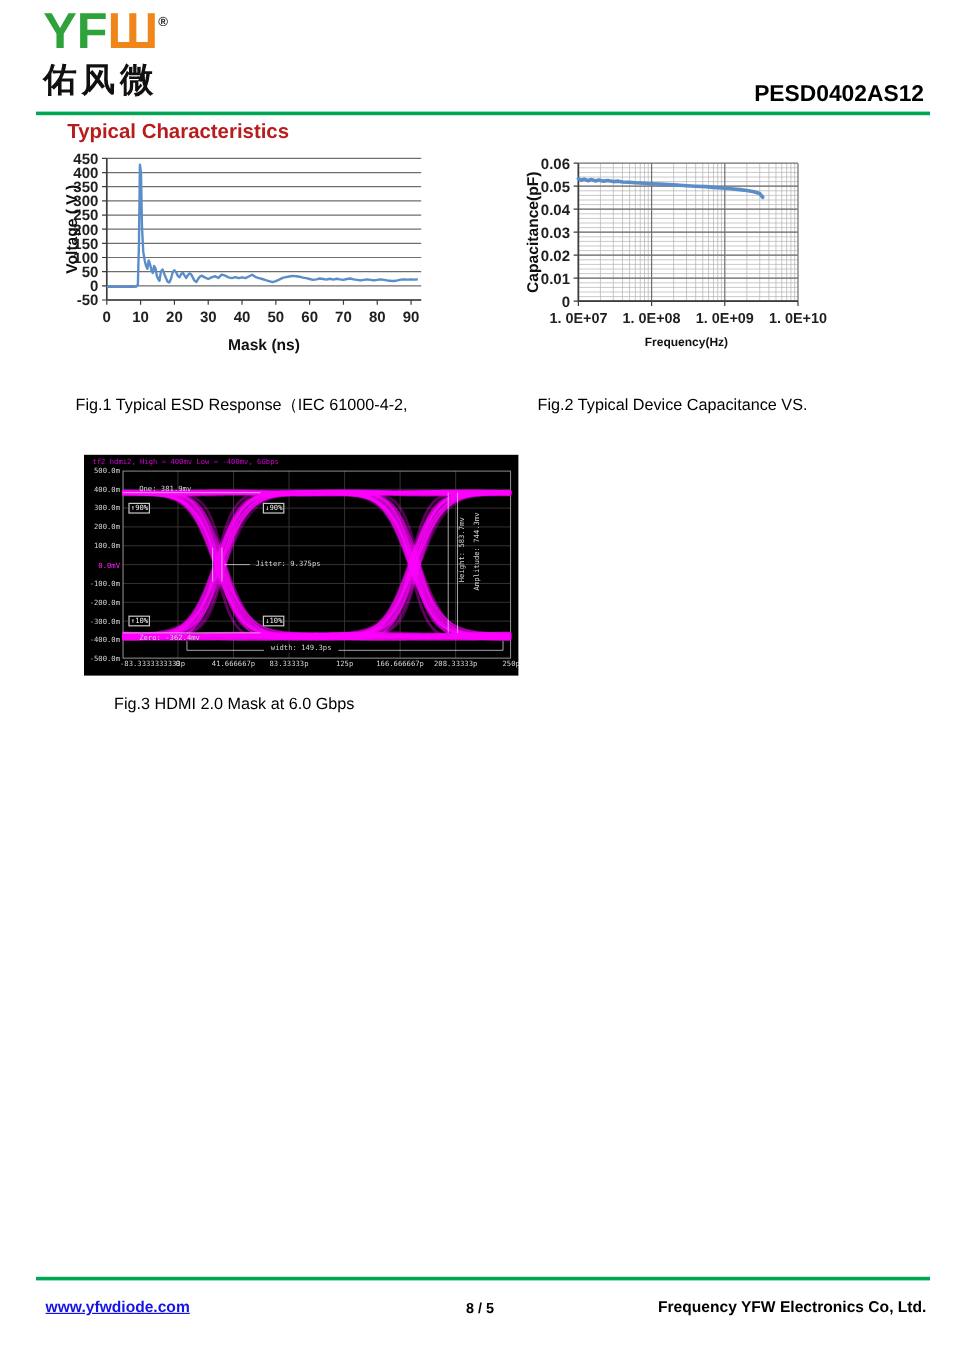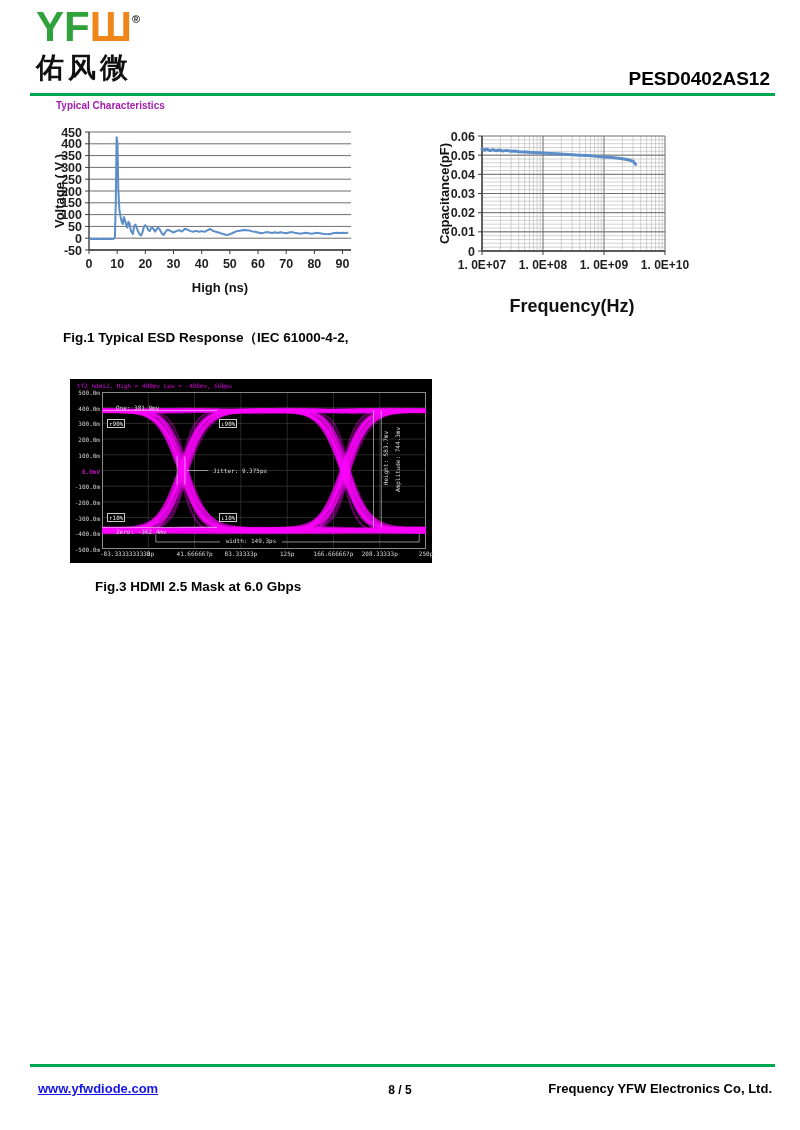--- a/index.html
+++ b/index.html
@@ -7,27 +7,27 @@
        font-family:"Liberation Sans",sans-serif;overflow:hidden}
   .abs{position:absolute}
   
   .logo-row{font-weight:800;font-size:42px;line-height:38px;letter-spacing:0}
   .logo-yf{color:#2fa23c}
   .logo-w{color:#f08519}
   .logo-reg{font-size:11px;color:#222;vertical-align:18px;font-weight:700}
   .logo-cn{font-size:28px;font-weight:700;color:#101010;letter-spacing:4px;margin-top:3px}
   .part-number{font-size:19px;font-weight:700;color:#000}
   .rule{height:3px;background:#00a651}
-  .section-title{font-size:10px;font-weight:700;color:#a21caf}
+  .section-title{font-size:17px;font-weight:700;color:#b91c1c}
   
   .tick{font:700 12.5px "Liberation Sans",sans-serif;fill:#1f1f1f}
   .tick2{font:700 12px "Liberation Sans",sans-serif;fill:#1f1f1f}
   .axis-label{font-weight:700;font-size:13px;color:#111;text-align:center;white-space:nowrap}
   .rot{transform:rotate(-90deg)}
-  .caption{font-weight:700;font-size:13.5px;line-height:17.5px;color:#000;white-space:nowrap}
+  .caption{font-weight:400;font-size:13.5px;line-height:17.5px;color:#000;white-space:nowrap}
   
   .eye{background:#000}
   .eyelbl{position:absolute;font:6px "DejaVu Sans Mono",monospace;color:#d6d6d6;white-space:nowrap;line-height:7px}
   .eyebox{position:absolute;font:6px "DejaVu Sans Mono",monospace;color:#f0f0f0;border:1px solid #c9c9c9;
           background:rgba(0,0,0,.8);padding:0 1px;line-height:7px;white-space:nowrap}
   .eyetitle{color:#d400d4}
   .eyemag{color:#ff20ff}
   .vert{writing-mode:vertical-rl;transform:rotate(180deg)}
   
   .website{color:#1414e6;font-weight:700;font-size:13px;text-decoration:underline}
@@ -101,21 +101,21 @@
       <text x="213.03225806451613" y="146" text-anchor="middle" class="tick">60</text>
       <line x1="241.20430107526883" x2="241.20430107526883" y1="128" y2="132" stroke="#3c3c3c"></line>
       <text x="241.20430107526883" y="146" text-anchor="middle" class="tick">70</text>
       <line x1="269.3763440860215" x2="269.3763440860215" y1="128" y2="132" stroke="#3c3c3c"></line>
       <text x="269.3763440860215" y="146" text-anchor="middle" class="tick">80</text>
       <line x1="297.5483870967742" x2="297.5483870967742" y1="128" y2="132" stroke="#3c3c3c"></line>
       <text x="297.5483870967742" y="146" text-anchor="middle" class="tick">90</text>
       <polyline points="44.0,116.9 46.8,116.7 49.6,117.1 52.5,116.7 55.3,116.9 58.1,116.7 60.9,117.1 63.7,116.7 66.5,116.9 68.8,116.7 69.9,115.0 70.8,80.8 71.6,15.2 72.5,21.8 73.3,66.6 74.4,87.9 75.6,95.0 76.7,99.7 77.8,102.0 78.9,95.0 80.1,98.5 81.2,103.2 82.3,105.6 83.4,99.7 84.6,101.6 85.7,107.9 86.8,110.3 87.9,112.0 89.1,104.4 90.5,102.5 91.9,106.3 93.3,109.6 94.7,112.7 96.1,113.4 97.5,110.3 98.9,104.9 100.3,103.2 101.8,104.9 103.2,107.9 104.6,109.1 106.0,106.3 107.4,105.3 108.8,107.7 110.2,109.6 111.6,107.2 113.0,105.8 114.4,106.8 115.8,109.6 117.2,112.0 118.7,112.9 120.1,110.5 121.5,108.6 122.9,107.7 125.7,109.1 128.5,110.5 131.3,109.1 134.2,108.2 137.0,109.6 139.8,106.8 142.6,107.7 145.4,109.1 148.2,109.8 151.1,108.9 153.9,109.8 156.7,109.1 159.5,109.8 162.3,108.4 165.1,107.0 168.0,108.9 170.8,109.8 173.6,110.5 176.4,111.5 179.2,112.2 182.0,113.1 184.9,112.2 187.7,111.0 190.5,109.6 193.3,108.9 196.1,108.4 198.9,107.9 201.8,108.2 204.6,108.6 207.4,109.4 210.2,109.8 213.0,110.5 215.8,111.2 218.7,110.8 221.5,110.1 224.3,110.5 227.1,111.0 229.9,110.3 232.8,111.0 235.6,110.3 238.4,110.8 241.2,111.2 244.0,110.5 246.8,110.1 249.7,110.8 252.5,111.2 255.3,111.7 258.1,111.2 260.9,110.8 263.7,111.2 266.6,111.7 269.4,111.2 272.2,110.8 275.0,111.2 277.8,111.7 280.6,112.0 283.5,112.2 286.3,111.7 289.1,111.0 291.9,110.8 294.7,111.0 297.5,110.8 300.4,111.0 303.2,110.8" fill="none" stroke="#5b8dc9" stroke-width="2" stroke-linejoin="round"></polyline>
     </svg>
   <div class="abs axis-label rot" style="left:-41px;top:62px;width:110px;height:14px">Voltage ( V )</div>
-  <div class="abs axis-label" style="left:44px;top:158px;width:262px">High (ns)</div>
+  <div class="abs axis-label" style="left:44px;top:158px;width:262px">Mask (ns)</div>
 </div>
 
 <div class="abs" style="left:432px;top:122px;width:340px;height:185px">
   <svg id="chart2-svg" width="340" height="152">
       <line x1="50" x2="233" y1="125.16666666666667" y2="125.16666666666667" stroke="#b4b4b4" stroke-width="0.6"></line>
       <line x1="50" x2="233" y1="121.33333333333333" y2="121.33333333333333" stroke="#b4b4b4" stroke-width="0.6"></line>
       <line x1="50" x2="233" y1="117.5" y2="117.5" stroke="#b4b4b4" stroke-width="0.6"></line>
       <line x1="50" x2="233" y1="113.66666666666667" y2="113.66666666666667" stroke="#b4b4b4" stroke-width="0.6"></line>
       <line x1="50" x2="233" y1="109.83333333333333" y2="109.83333333333333" stroke="#b4b4b4" stroke-width="0.6"></line>
       <line x1="50" x2="233" y1="106" y2="106" stroke="#b4b4b4" stroke-width="0.6"></line>
@@ -197,27 +197,28 @@
       <text x="50" y="147" text-anchor="middle" class="tick2">1. 0E+07</text>
       <line x1="111" x2="111" y1="129" y2="133" stroke="#3c3c3c"></line>
       <text x="111" y="147" text-anchor="middle" class="tick2">1. 0E+08</text>
       <line x1="172" x2="172" y1="129" y2="133" stroke="#3c3c3c"></line>
       <text x="172" y="147" text-anchor="middle" class="tick2">1. 0E+09</text>
       <line x1="233" x2="233" y1="129" y2="133" stroke="#3c3c3c"></line>
       <text x="233" y="147" text-anchor="middle" class="tick2">1. 0E+10</text>
       <polyline points="50.0,26.84 52.5,28.18 54.8,27.22 58.0,28.57 60.7,27.61 64.1,28.76 67.0,27.99 70.9,28.95 74.3,28.38 79.1,29.33 83.2,28.95 86.7,29.72 92.6,29.91 97.5,30.29 105.1,30.67 111.0,31.06 118.0,31.44 125.1,31.82 131.9,32.21 140.1,32.78 147.7,33.17 156.2,33.55 162.6,34.12 169.2,34.70 176.8,35.27 184.5,36.04 190.4,36.81 196.3,37.77 201.1,39.30 203.6,42.37" fill="none" stroke="#5b8dc9" stroke-width="3" stroke-linecap="round" stroke-linejoin="round"></polyline>
     </svg>
   <div class="abs axis-label rot" style="left:-53px;top:64px;width:130px;height:15px">Capacitance(pF)</div>
-  <div class="abs axis-label" style="left:40px;top:174px;width:200px;font-size:18px">Frequency(Hz)</div>
+  <div class="abs axis-label" style="left:40px;top:158px;width:200px;font-size:10px">Frequency(Hz)</div>
 </div>
 
 <div class="abs caption" style="left:63px;top:329px">
   <div>Fig.1 Typical ESD Response（IEC 61000-4-2,</div>
 </div>
 <div class="abs caption" style="left:448px;top:329px">
+  <div>Fig.2 Typical Device Capacitance VS.</div>
 </div>
 
 <div id="eye" class="abs eye" style="left:70px;top:379px;width:362px;height:184px">
   <div class="eyelbl eyetitle" style="left:7px;top:3px">tf2 hdmi2, High = 400mv Low = -400mv, 6Gbps</div>
   <svg id="eye-svg" style="position:absolute;left:32px;top:13px" width="324" height="157">
       <line x1="0" x2="0" y1="0" y2="157" stroke="#423a3a" stroke-width="0.7"></line>
       <line x1="46.285714285714285" x2="46.285714285714285" y1="0" y2="157" stroke="#423a3a" stroke-width="0.7"></line>
       <line x1="92.57142857142857" x2="92.57142857142857" y1="0" y2="157" stroke="#423a3a" stroke-width="0.7"></line>
       <line x1="138.85714285714286" x2="138.85714285714286" y1="0" y2="157" stroke="#423a3a" stroke-width="0.7"></line>
       <line x1="185.14285714285714" x2="185.14285714285714" y1="0" y2="157" stroke="#423a3a" stroke-width="0.7"></line>
@@ -453,18 +454,18 @@
     <div class="eyelbl" style="left: 30px; top: 171px;">-83.3333333333p</div>
     <div class="eyelbl" style="left: 51.29px; top: 171px; width: 54px; text-align: center;">0</div>
     <div class="eyelbl" style="left: 97.58px; top: 171px; width: 54px; text-align: center;">41.666667p</div>
     <div class="eyelbl" style="left: 143.87px; top: 171px; width: 54px; text-align: center;">83.33333p</div>
     <div class="eyelbl" style="left: 190.16px; top: 171px; width: 54px; text-align: center;">125p</div>
     <div class="eyelbl" style="left: 236.45px; top: 171px; width: 54px; text-align: center;">166.666667p</div>
     <div class="eyelbl" style="left: 282.74px; top: 171px; width: 54px; text-align: center;">208.33333p</div>
     <div class="eyelbl" style="left: 329.03px; top: 171px; width: 54px; text-align: center;">250p</div>
   </div>
 
-<div class="abs caption" style="left:95px;top:578px">Fig.3 HDMI 2.5 Mask at 6.0 Gbps</div>
+<div class="abs caption" style="left:95px;top:578px">Fig.3 HDMI 2.0 Mask at 6.0 Gbps</div>
 
 <div class="abs rule" style="left:30px;top:1064px;width:745px"></div>
 <a class="abs website" href="#" style="left:38px;top:1081px">www.yfwdiode.com</a>
 <div class="abs page-num" style="left:360px;top:1083px;width:80px">8 / 5</div>
 <div class="abs company" style="right:28px;top:1081px">Frequency YFW Electronics Co, Ltd.</div>
 
 </body></html>

